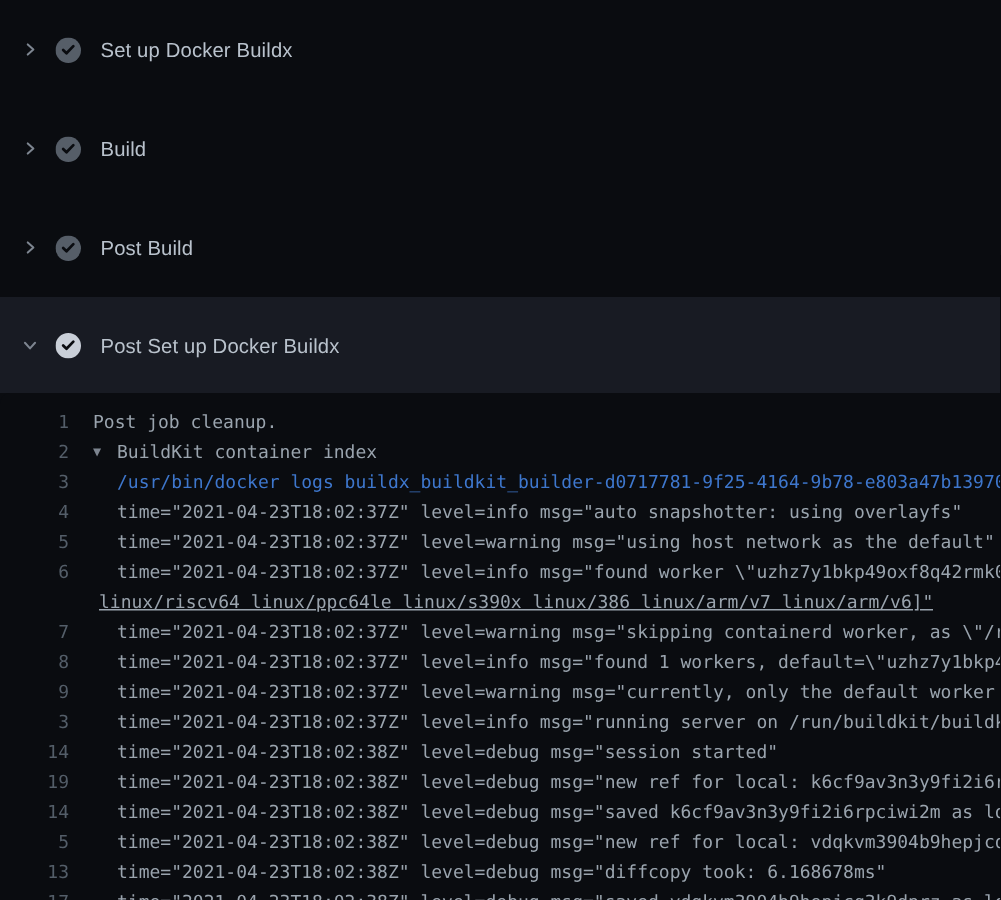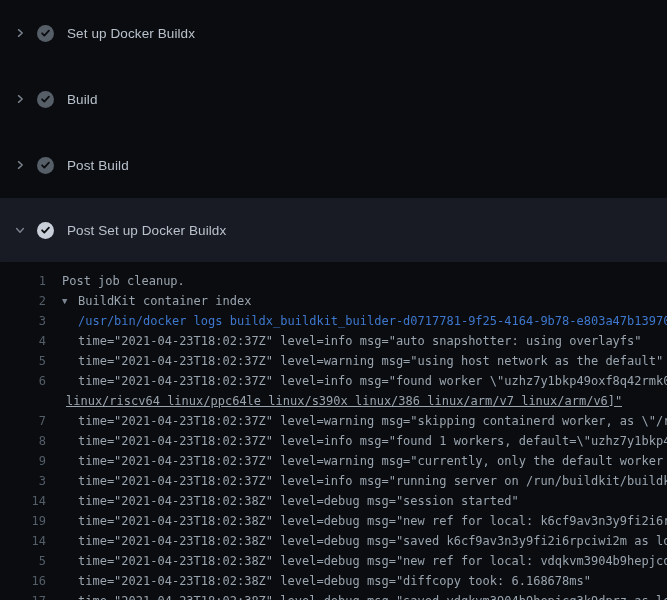--- a/index.html
+++ b/index.html
@@ -185,21 +185,21 @@
     <a class="lnum">14</a>
     <div class="ltext"><span class="ltext-inner">time="2021-04-23T18:02:38Z" level=debug msg="saved k6cf9av3n3y9fi2i6rpciwi2m as loca</span></div>
   </div>
 
   <div class="line t-log">
     <a class="lnum">5</a>
     <div class="ltext"><span class="ltext-inner">time="2021-04-23T18:02:38Z" level=debug msg="new ref for local: vdqkvm3904b9hepjcq3k</span></div>
   </div>
 
   <div class="line t-log">
-    <a class="lnum">16</a>
+    <a class="lnum">13</a>
     <div class="ltext"><span class="ltext-inner">time="2021-04-23T18:02:38Z" level=debug msg="diffcopy took: 6.168678ms"</span></div>
   </div>
 
   <div class="line t-log">
     <a class="lnum">17</a>
     <div class="ltext"><span class="ltext-inner">time="2021-04-23T18:02:38Z" level=debug msg="saved vdqkvm3904b9hepjcq3k9dprz as loca</span></div>
   </div>
 
 
   <div class="line t-log">

